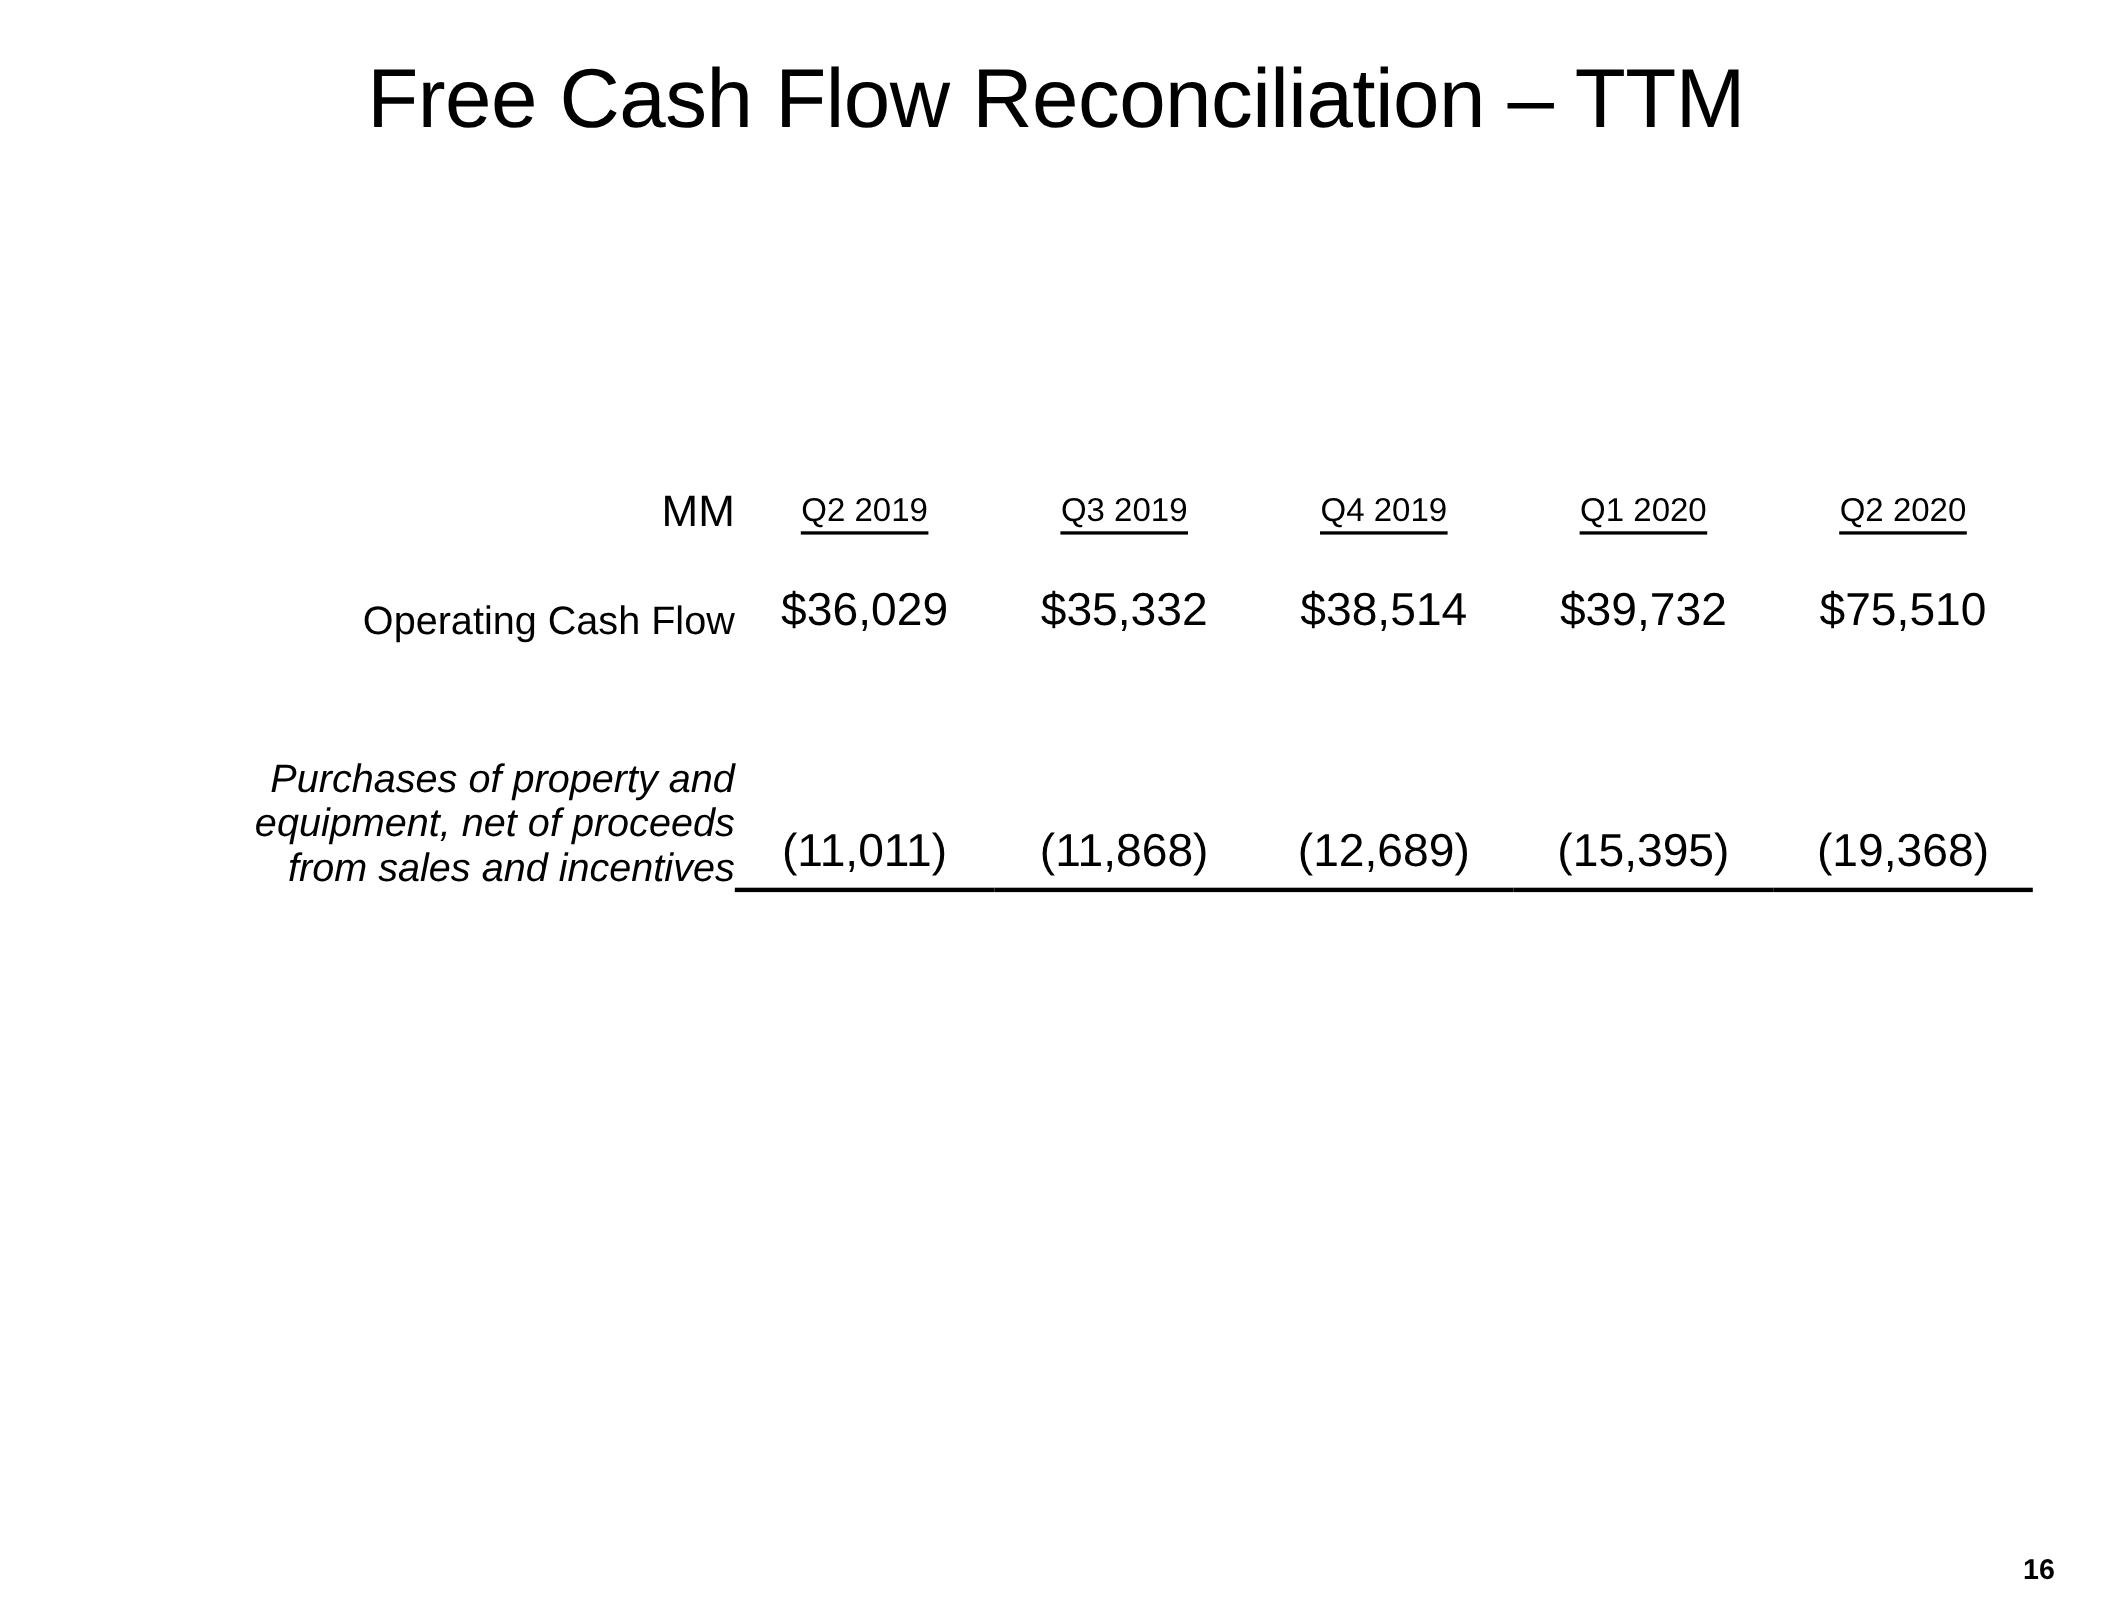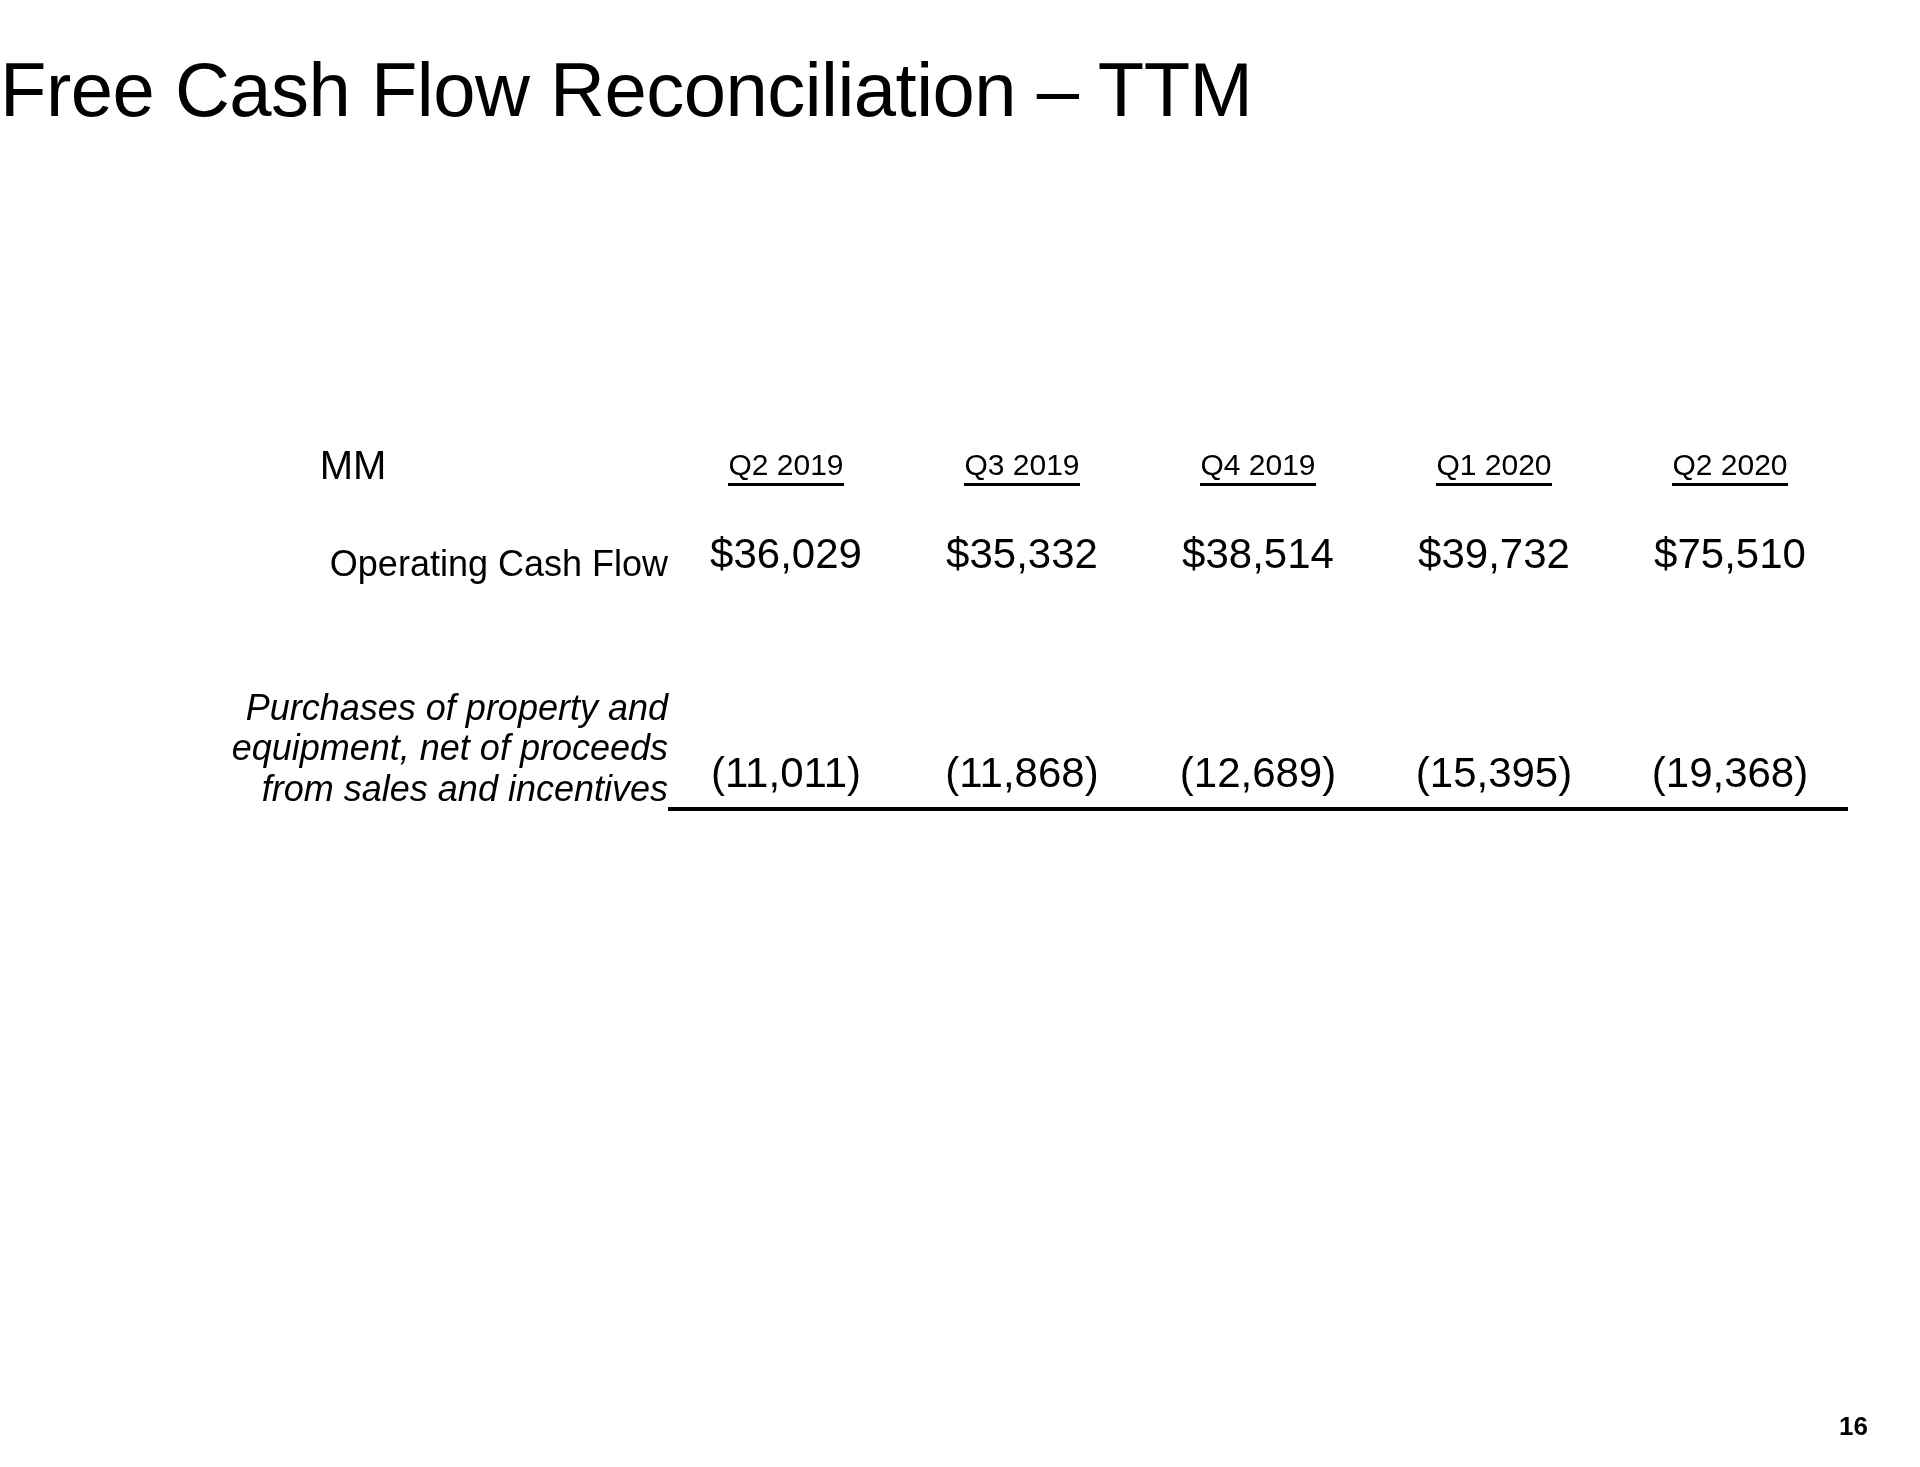--- a/index.html
+++ b/index.html
@@ -16,20 +16,21 @@
     overflow: hidden;
     -webkit-font-smoothing: antialiased;
   }
 
   
   .slide-title {
     position: absolute;
     top: 52px;
     left: 0;
     width: 1920px;
+    text-align: center;
     font-size: 76px;
     font-weight: 400;
     line-height: 1.0;
     letter-spacing: -0.5px;
     white-space: nowrap;
   }
 
   
   .fcf-table {
     position: absolute;
@@ -56,21 +57,21 @@
     padding-bottom: 2px;
     white-space: nowrap;
   }
   .hdr-cell span.hdr-text {
     border-bottom: 3px solid #000;
     padding-bottom: 3px;
     display: inline-block;
   }
   .hdr-unit {
     font-size: 40px;
-    text-align: center;
+    text-align: right;
     vertical-align: bottom;
     padding-bottom: 0px;
     line-height: 1.05;
   }
   .hdr-row td { height: 96px; }
 
   
   .spacer-sm td { height: 44px; }
   .spacer-md td { height: 104px; }
   .spacer-lg td { height: 58px; }

